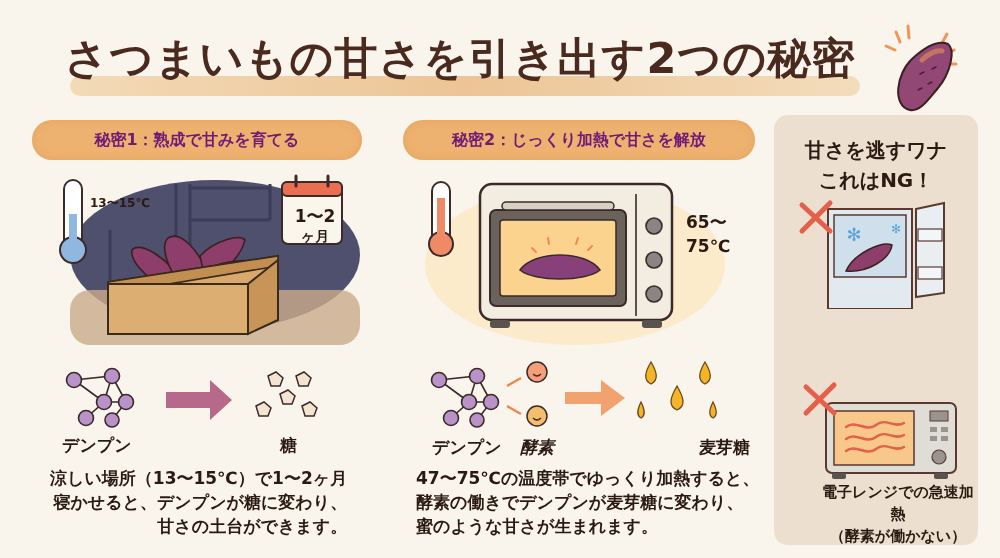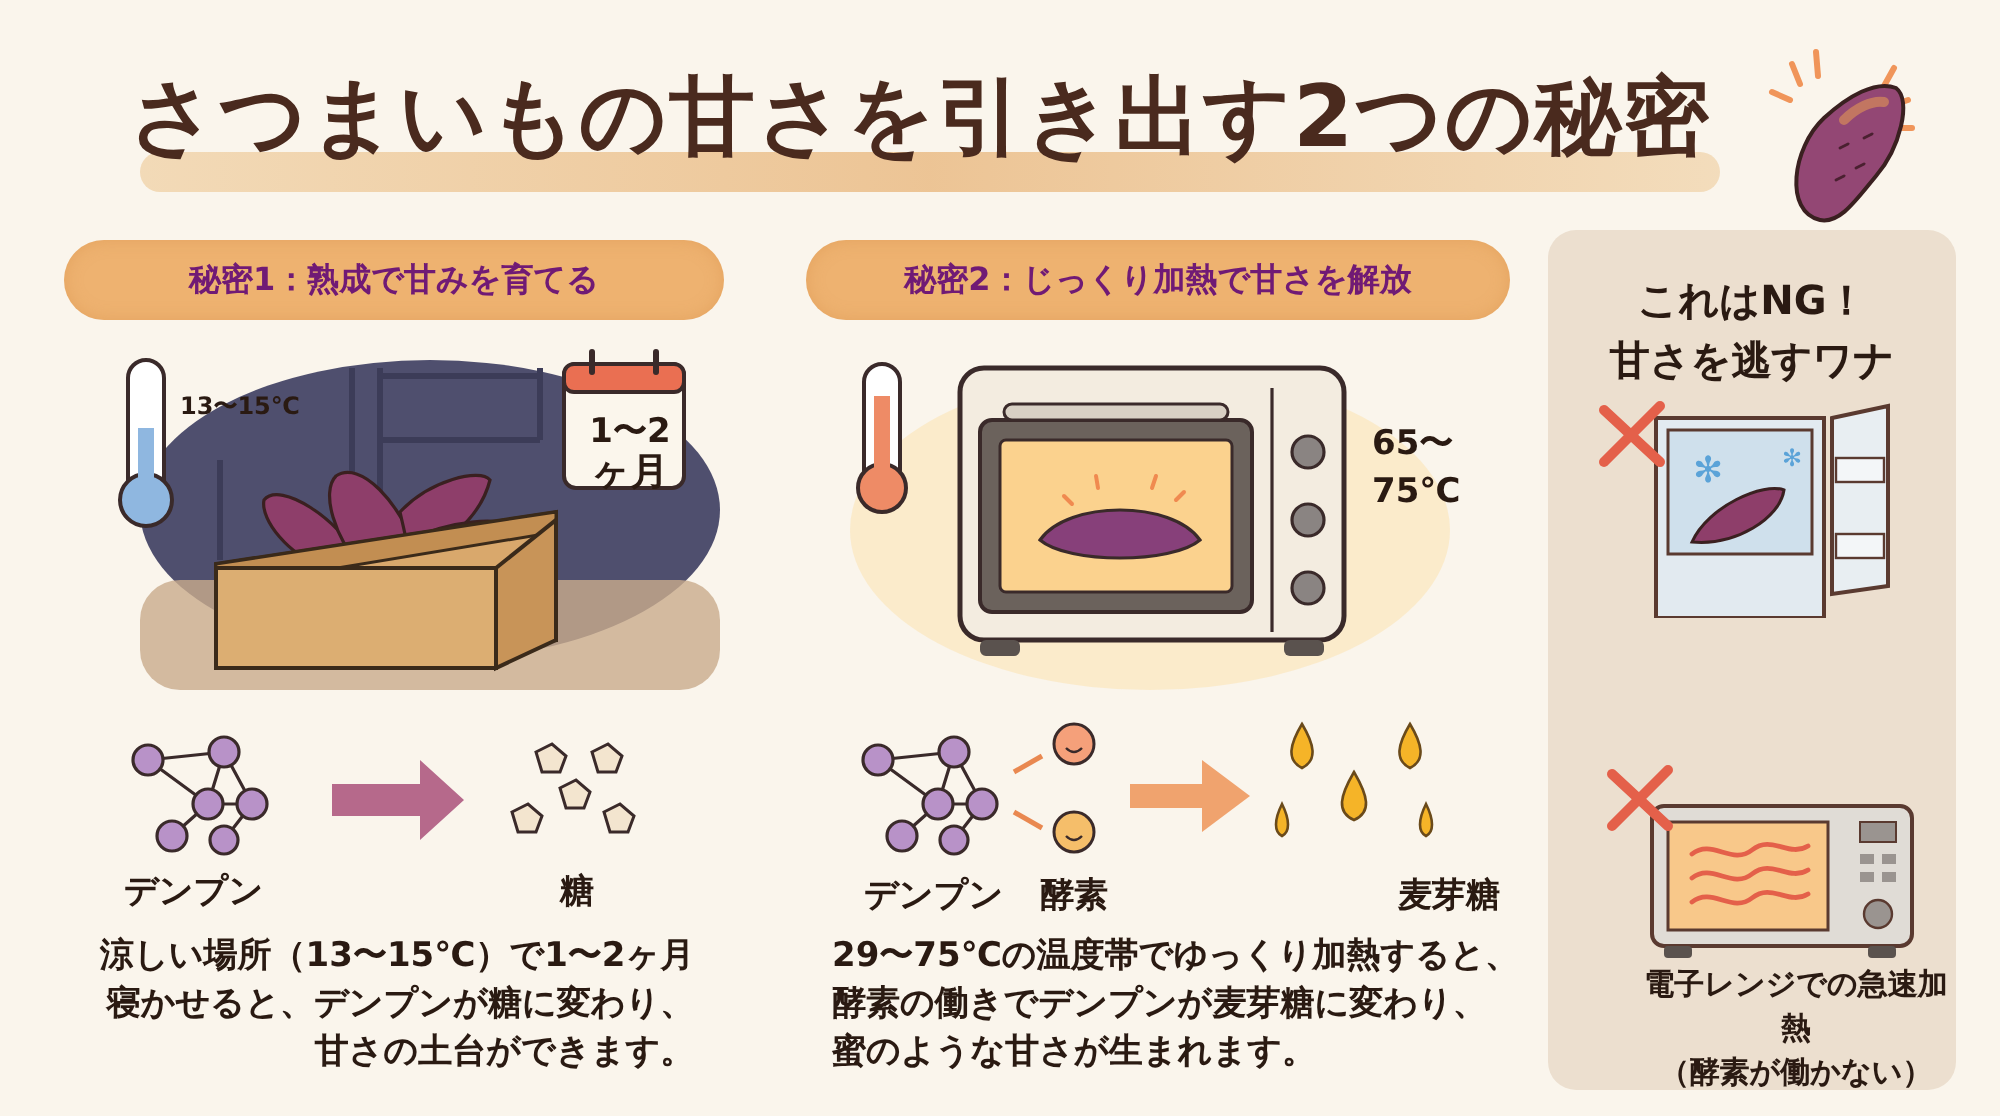--- a/index.html
+++ b/index.html
@@ -116,21 +116,21 @@
   <g>
     <rect x="242" y="12" width="60" height="62" rx="6" fill="#fbf6ec" stroke="#3a2a2a" stroke-width="2"></rect>
     <rect x="242" y="12" width="60" height="14" rx="5" fill="#ea6f52" stroke="#3a2a2a" stroke-width="2"></rect>
     <line x1="256" y1="6" x2="256" y2="16" stroke="#3a2a2a" stroke-width="3" stroke-linecap="round"></line>
     <line x1="288" y1="6" x2="288" y2="16" stroke="#3a2a2a" stroke-width="3" stroke-linecap="round"></line>
   </g>
 </svg>
 <div class="temp" style="left:90px; top:191px;">13〜15℃</div>
 <div class="temp" style="left:287px; top:206px; width:56px; text-align:center; font-size:17px; line-height:20px;">
   <div>1〜2</div>
-  <div style="font-size:19px;">ヶ月</div>
+  <div style="font-size:14px;">ヶ月</div>
 </div>
 
 <svg class="illus" style="left:60px; top:362px; width:300px; height:70px;" viewBox="0 0 300 70">
   <g stroke="#3a2a2a" stroke-width="1.6">
     <path d="M14 18 L52 14 L44 40 L26 56 M52 14 L66 40 L52 58 M44 40 L66 40 M14 18 L44 40" fill="none"></path>
     <g fill="#b892c8">
       <circle cx="14" cy="18" r="7.5"></circle>
         <circle cx="52" cy="14" r="7.5"></circle>
       <circle cx="44" cy="40" r="7.5"></circle>
         <circle cx="66" cy="40" r="7.5"></circle>
@@ -215,33 +215,33 @@
   <path d="M140 34 L176 34 L176 22 L200 40 L176 58 L176 46 L140 46 Z" fill="#ee9a60" opacity="0.9"></path>
   <g fill="#f5b428" stroke="#6a4a1a" stroke-width="1.3">
     <path d="M226 4 C220 14 218 22 226 26 C234 22 232 14 226 4Z"></path>
     <path d="M280 4 C274 14 272 22 280 26 C288 22 286 14 280 4Z"></path>
     <path d="M252 28 C245 40 243 48 252 52 C261 48 259 40 252 28Z"></path>
     <path d="M216 44 C212 52 212 58 216 60 C220 58 220 52 216 44Z"></path>
     <path d="M288 44 C284 52 284 58 288 60 C292 58 292 52 288 44Z"></path>
   </g>
 </svg>
 <div class="label" style="left:432px; top:436px;">デンプン</div>
-<div class="label" style="left:520px; top:436px;">酵素</div>
+<div class="label" style="left:520px; top:436px;font-style:italic;">酵素</div>
 <div class="label" style="left:652px; top:436px;margin-left:47px;">麦芽糖</div>
 
 <div class="desc" style="left:416px; top:466px;">
-  <div>29〜75℃の温度帯でゆっくり加熱すると、</div>
+  <div>47〜75℃の温度帯でゆっくり加熱すると、</div>
   <div>酵素の働きでデンプンが麦芽糖に変わり、</div>
   <div>蜜のような甘さが生まれます。</div>
 </div>
 
 <div class="ng-panel">
   <div class="ng-title">
+    <div>甘さを逃すワナ</div>
     <div>これはNG！</div>
-    <div>甘さを逃すワナ</div>
   </div>
 
   <svg class="illus" style="left:20px; top:82px; width:170px; height:112px;" viewBox="0 0 170 112">
     <rect x="34" y="12" width="84" height="100" fill="#e2eaf0" stroke="#5a3a30" stroke-width="2"></rect>
     <rect x="40" y="18" width="72" height="62" fill="#cfe0ec" stroke="#5a3a30" stroke-width="1.5"></rect>
     <polygon points="122,12 150,6 150,96 122,100" fill="#e8eef2" stroke="#5a3a30" stroke-width="2"></polygon>
     <rect x="124" y="32" width="24" height="12" fill="#f3f6f8" stroke="#5a3a30" stroke-width="1.2"></rect>
     <rect x="124" y="70" width="24" height="12" fill="#f3f6f8" stroke="#5a3a30" stroke-width="1.2"></rect>
     <text x="60" y="44" font-size="18" fill="#5ba3d8" text-anchor="middle">✻</text>
     <text x="102" y="36" font-size="12" fill="#5ba3d8" text-anchor="middle">✻</text>

